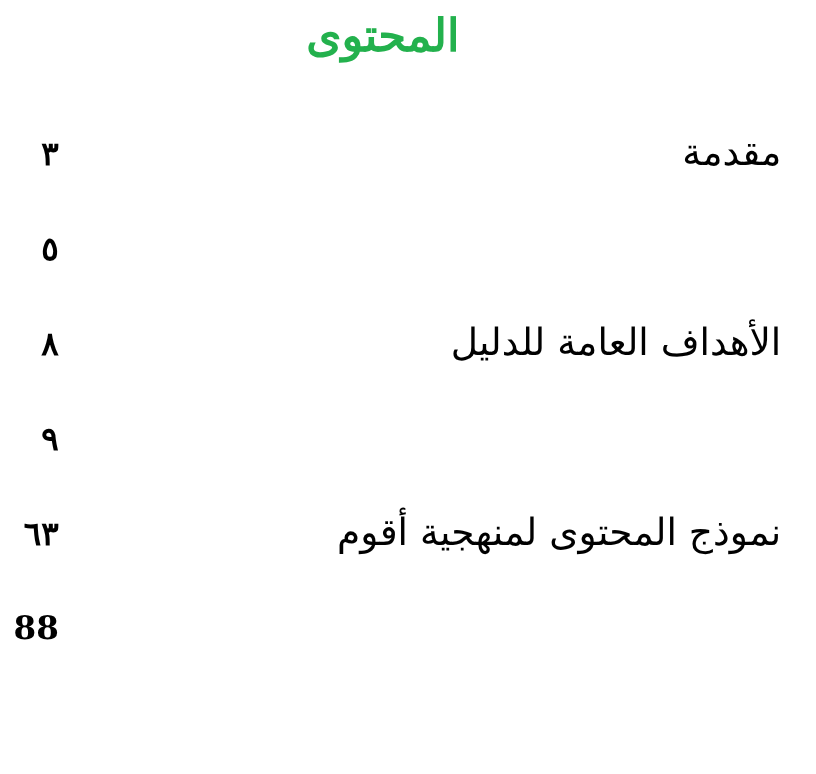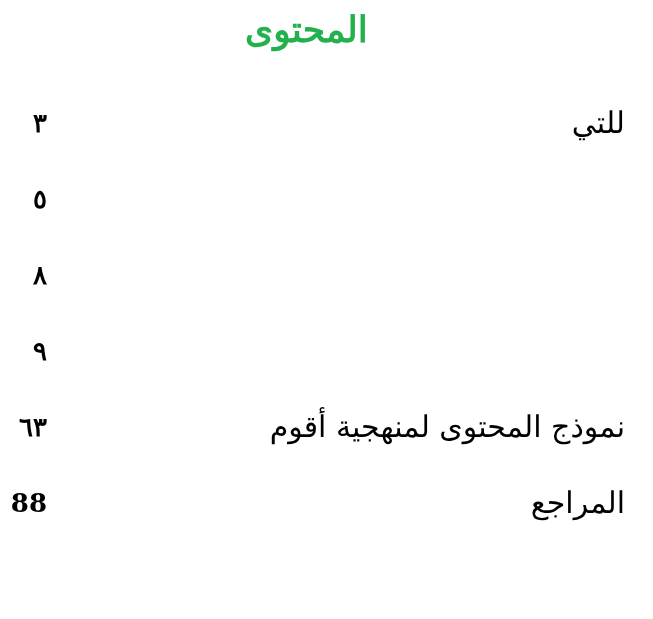--- a/index.html
+++ b/index.html
@@ -59,40 +59,40 @@
 <body>
 
 <div class="page">
 
   <h1 class="doc-title">المحتوى</h1>
 
   <div class="toc-list">
 
     <div class="toc-row">
       <span class="toc-page-num">٣</span>
-      <span class="toc-label">للتي</span>
+      <span class="toc-label">مقدمة</span>
     </div>
 
     <div class="toc-row">
       <span class="toc-page-num">٥</span>
     </div>
 
     <div class="toc-row">
       <span class="toc-page-num">٨</span>
+      <span class="toc-label">الأهداف العامة للدليل</span>
     </div>
 
     <div class="toc-row">
       <span class="toc-page-num">٩</span>
     </div>
 
 
     <div class="toc-row">
       <span class="toc-page-num">٦٣</span>
       <span class="toc-label">نموذج المحتوى لمنهجية أقوم</span>
     </div>
 
     <div class="toc-row">
       <span class="toc-page-num">88</span>
-      <span class="toc-label">المراجع</span>
     </div>
 
   </div>
 </div>
 
 </body></html>

